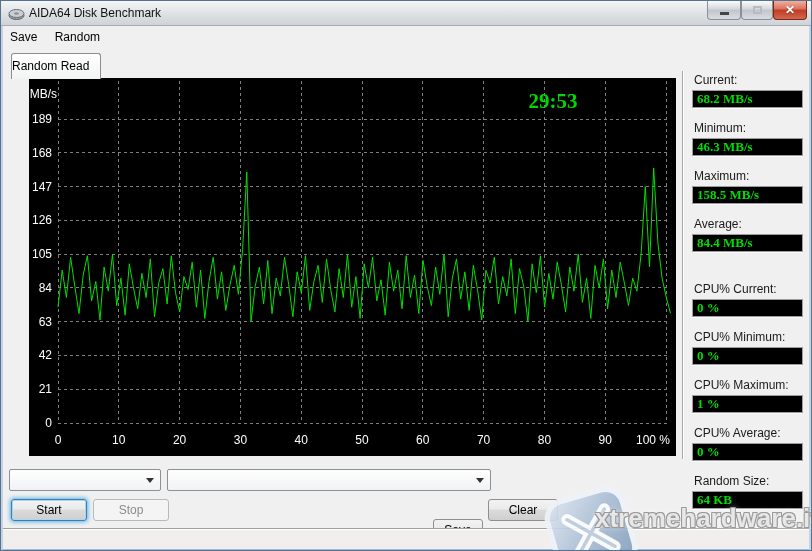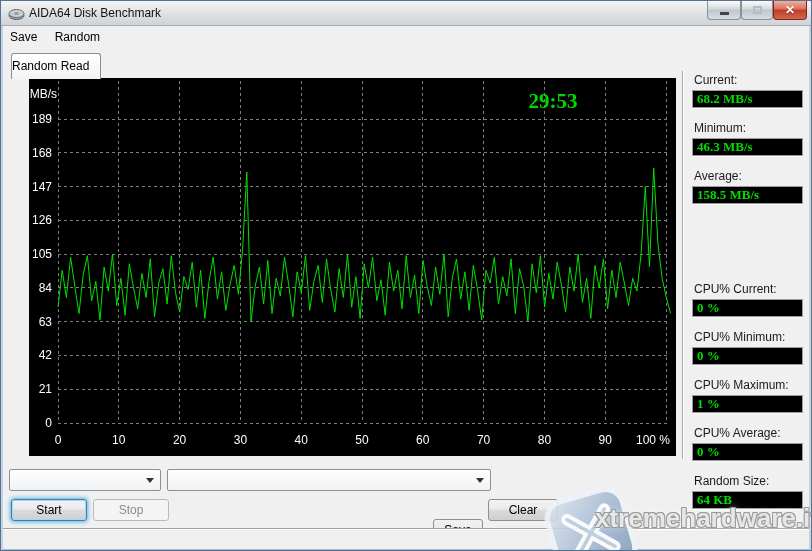--- a/index.html
+++ b/index.html
@@ -185,22 +185,26 @@
 
   <div class="stat" style="top:72px">
     <div class="stat-label">Current:</div>
     <div class="stat-value">68.2 MB/s</div>
   </div>
   <div class="stat" style="top:120px">
     <div class="stat-label">Minimum:</div>
     <div class="stat-value">46.3 MB/s</div>
   </div>
   <div class="stat" style="top:168px">
+    <div class="stat-label">Maximum:</div>
+    <div class="stat-value">158.5 MB/s</div>
+  </div>
+  <div class="stat" style="top:216px">
     <div class="stat-label">Average:</div>
-    <div class="stat-value">158.5 MB/s</div>
+    <div class="stat-value">84.4 MB/s</div>
   </div>
   <div class="stat" style="top:281px">
     <div class="stat-label">CPU% Current:</div>
     <div class="stat-value">0 %</div>
   </div>
   <div class="stat" style="top:329px">
     <div class="stat-label">CPU% Minimum:</div>
     <div class="stat-value">0 %</div>
   </div>
   <div class="stat" style="top:377px">

